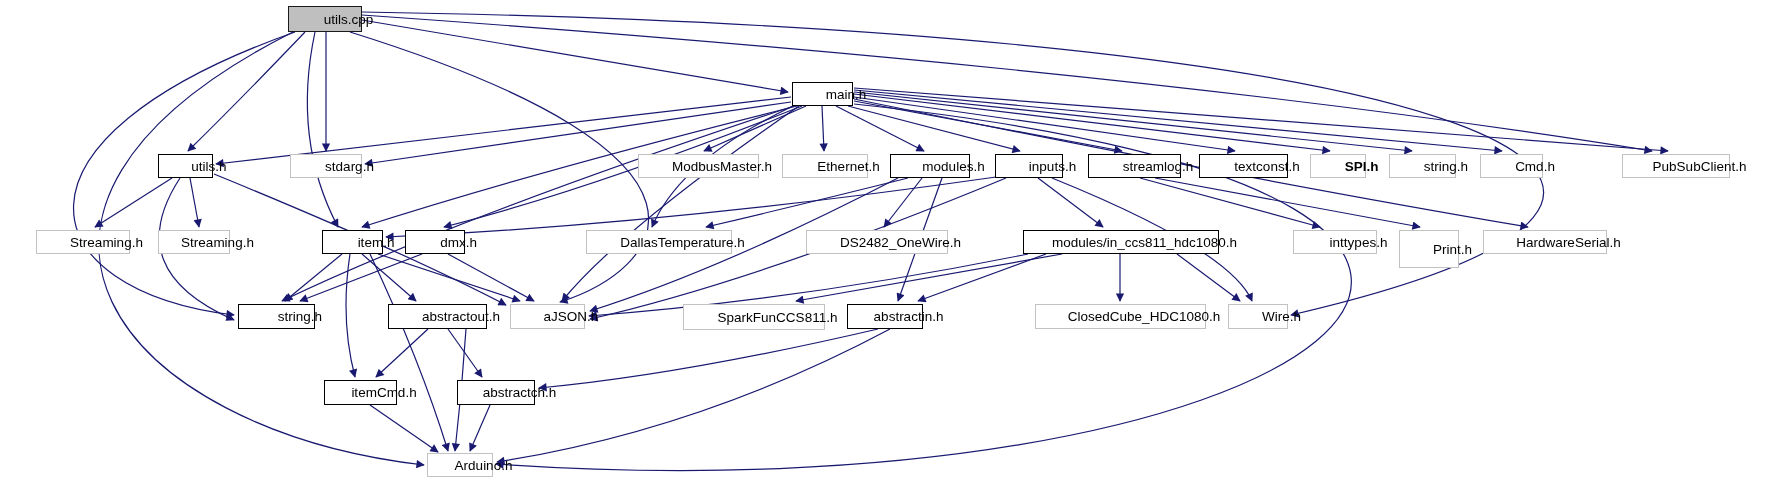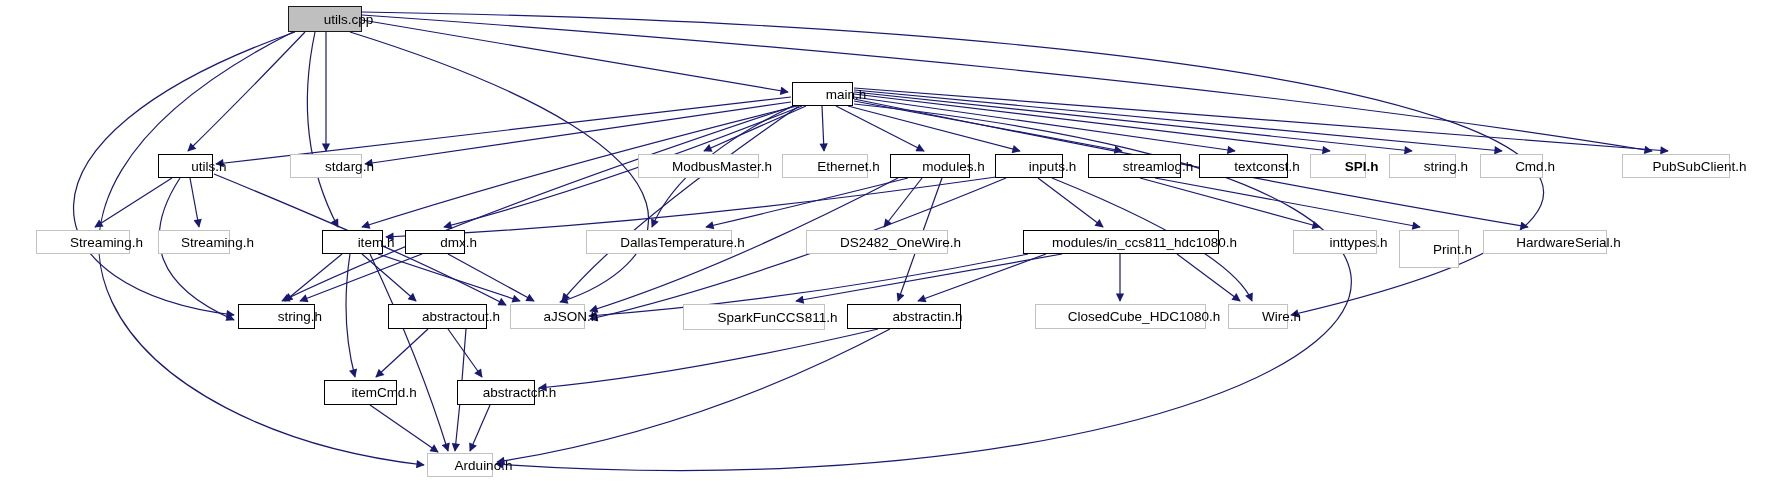--- a/index.html
+++ b/index.html
@@ -120,19 +120,19 @@
     <div class="node external" style="left: 586px; top: 230px; width: 146px; height: 24px;">DallasTemperature.h</div>
     <div class="node external" style="left: 806px; top: 230px; width: 142px; height: 24px;">DS2482_OneWire.h</div>
     <div class="node internal" style="left: 1023px; top: 230px; width: 196px; height: 24px;">modules/in_ccs811_hdc1080.h</div>
     <div class="node external" style="left: 1293px; top: 230px; width: 84px; height: 24px;">inttypes.h</div>
     <div class="node external" style="left: 1399px; top: 230px; width: 60px; height: 38px;">Print.h</div>
     <div class="node external" style="left: 1483px; top: 230px; width: 124px; height: 24px;">HardwareSerial.h</div>
     <div class="node internal" style="left: 238px; top: 304px; width: 77px; height: 25px;">string.h</div>
     <div class="node internal" style="left: 388px; top: 304px; width: 99px; height: 25px;">abstractout.h</div>
     <div class="node external" style="left: 510px; top: 304px; width: 75px; height: 25px;">aJSON.h</div>
     <div class="node external" style="left: 683px; top: 304px; width: 142px; height: 26px;">SparkFunCCS811.h</div>
-    <div class="node internal" style="left: 847px; top: 304px; width: 114px; height: 25px;">abstractin.h</div>
+    <div class="node internal" style="left: 847px; top: 304px; width: 76px; height: 25px;">abstractin.h</div>
     <div class="node external" style="left: 1035px; top: 304px; width: 171px; height: 25px;">ClosedCube_HDC1080.h</div>
     <div class="node external" style="left: 1228px; top: 304px; width: 60px; height: 25px;">Wire.h</div>
     <div class="node internal" style="left: 324px; top: 380px; width: 73px; height: 25px;">itemCmd.h</div>
     <div class="node internal" style="left: 457px; top: 380px; width: 78px; height: 25px;">abstractch.h</div>
     <div class="node external" style="left: 427px; top: 453px; width: 66px; height: 24px;">Arduino.h</div>
   </div>
 
 </body></html>

